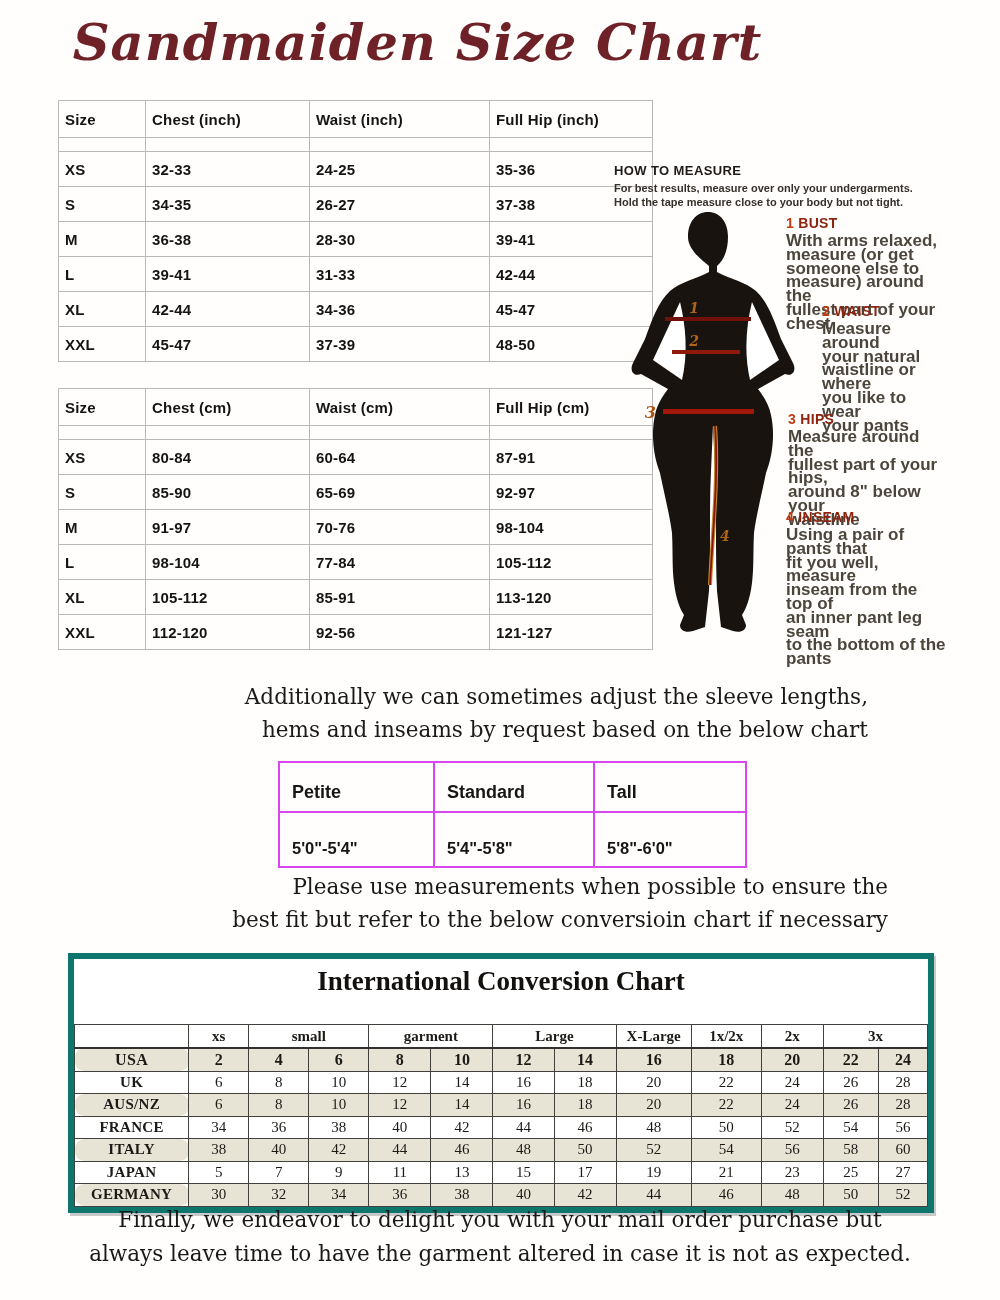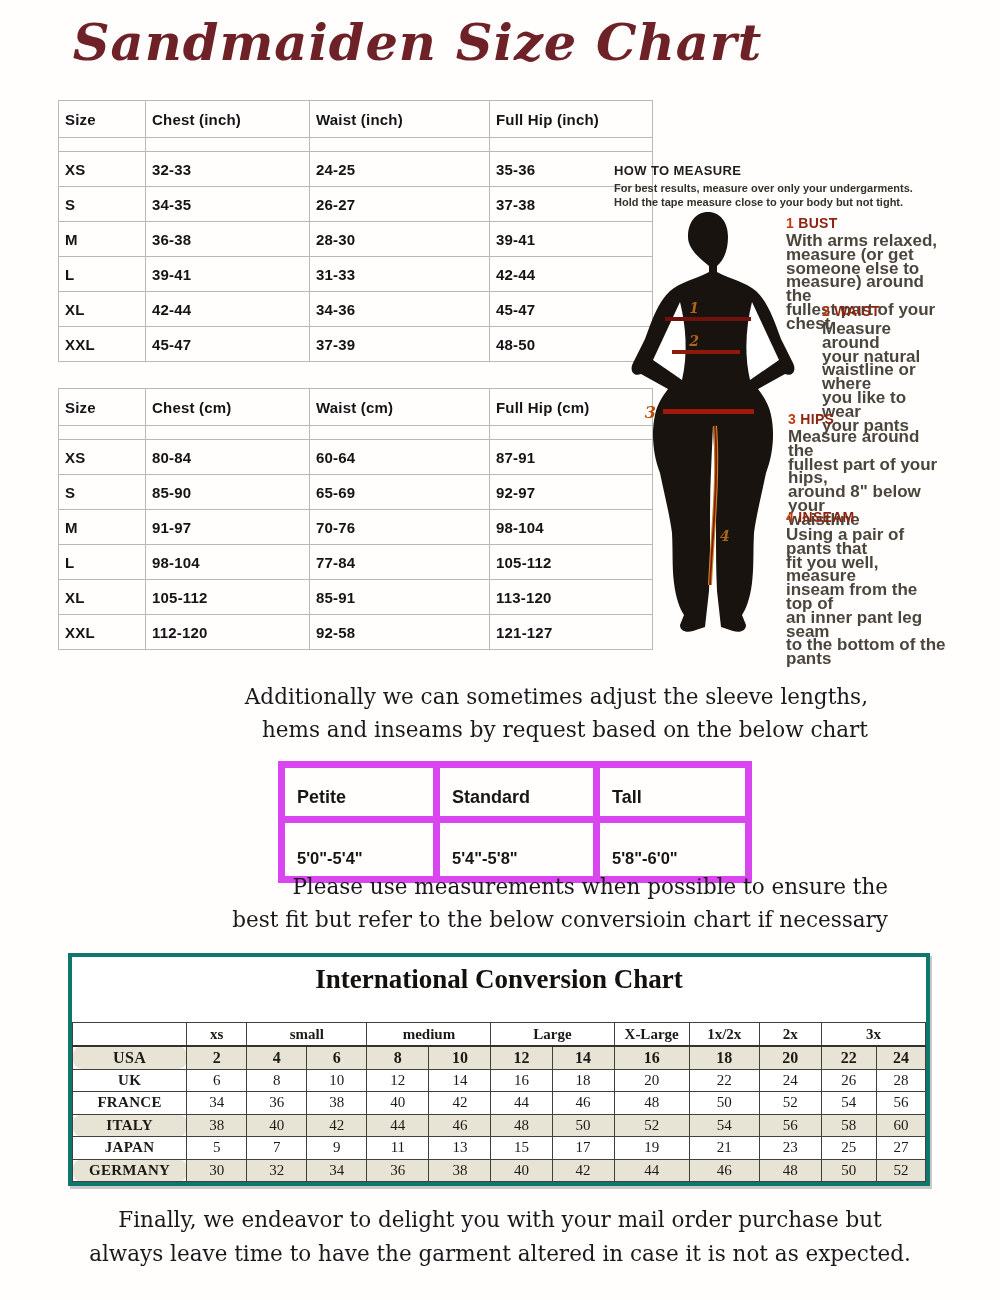--- a/index.html
+++ b/index.html
@@ -43,28 +43,28 @@
   
   .note{position:absolute;font-family:"DejaVu Serif",serif;font-size:21.5px;color:#191919;
     line-height:33px;white-space:pre-line;}
   .note-1{left:188px;top:680px;width:680px;text-align:right;}
   .note-2{left:188px;top:870px;width:700px;text-align:right;}
   .note-3{left:0;top:1203px;width:1000px;text-align:center;line-height:34px;}
 
   
   .height-pos{left:278px;top:761px;}
   table.height-table{border-collapse:collapse;table-layout:fixed;}
-  table.height-table td{border:7px solid #d946ef;vertical-align:bottom;
+  table.height-table td{border:2px solid #d946ef;vertical-align:bottom;
     padding:0 0 8px 12px;font-weight:bold;color:#161616;}
   tr.ht-head td{height:40px;font-size:18px;}
   tr.ht-val td{height:45px;font-size:16.5px;}
 
   
   .conv{position:absolute;left:68px;top:953px;width:854px;background:#fff;
-    border:4px solid #0f766e;box-shadow:2px 3px 0 #c9c9c9;
+    border:6px solid #0f766e;box-shadow:2px 3px 0 #c9c9c9;
     font-family:"Liberation Serif",serif;}
   .conv-title{margin:7px 0 0 0;text-align:center;font-size:27px;font-weight:bold;color:#13110e;}
   table.conv-table{border-collapse:collapse;table-layout:fixed;width:854px;margin-top:27px;}
   table.conv-table td{border:1px solid #40403c;text-align:center;vertical-align:middle;
     color:#1c1a16;}
   tr.cv-group td{height:20px;font-weight:bold;font-size:15px;border-top:1px solid #40403c;}
   tr.cv-group td{border-bottom:2px solid #33312e;}
   tr.cv-row td{height:19.5px;font-size:15px;}
   tr.cv-row td.country{font-weight:bold;font-size:15px;letter-spacing:.3px;border-radius:9px;}
   tr.cv-row.first td{font-weight:bold;font-size:16px;}
@@ -185,21 +185,21 @@
           </tr>
           <tr class="st-row">
             <td>XL</td>
             <td>105-112</td>
             <td>85-91</td>
             <td>113-120</td>
           </tr>
           <tr class="st-row">
             <td>XXL</td>
             <td>112-120</td>
-            <td>92-58</td>
+            <td>92-56</td>
             <td>121-127</td>
           </tr>
         </tbody>
       </table>
     </div>
 
   <div class="htm">
     <div class="htm-heading">HOW TO MEASURE</div>
     <div class="htm-intro">For best results, measure over only your undergarments.
 Hold the tape measure close to your body but not tight.</div>
@@ -306,21 +306,21 @@
             <col style="width:70px">
             <col style="width:62px">
             <col style="width:55px">
             <col style="width:49px">
           </colgroup>
           <tbody>
             <tr class="cv-group">
               <td></td>
               <td colspan="1">xs</td>
               <td colspan="2">small</td>
-              <td colspan="2">medium</td>
+              <td colspan="2">garment</td>
               <td colspan="2">Large</td>
               <td colspan="1">X-Large</td>
               <td colspan="1">1x/2x</td>
               <td colspan="1">2x</td>
               <td colspan="2">3x</td>
             </tr>
             <tr class="cv-row first alt">
               <td class="country">USA</td>
               <td>2</td>
               <td>4</td>
@@ -343,20 +343,35 @@
               <td>12</td>
               <td>14</td>
               <td>16</td>
               <td>18</td>
               <td>20</td>
               <td>22</td>
               <td>24</td>
               <td>26</td>
               <td>28</td>
             </tr>
+            <tr class="cv-row alt">
+              <td class="country">AUS/NZ</td>
+              <td>6</td>
+              <td>8</td>
+              <td>10</td>
+              <td>12</td>
+              <td>14</td>
+              <td>16</td>
+              <td>18</td>
+              <td>20</td>
+              <td>22</td>
+              <td>24</td>
+              <td>26</td>
+              <td>28</td>
+            </tr>
             <tr class="cv-row">
               <td class="country">FRANCE</td>
               <td>34</td>
               <td>36</td>
               <td>38</td>
               <td>40</td>
               <td>42</td>
               <td>44</td>
               <td>46</td>
               <td>48</td>

